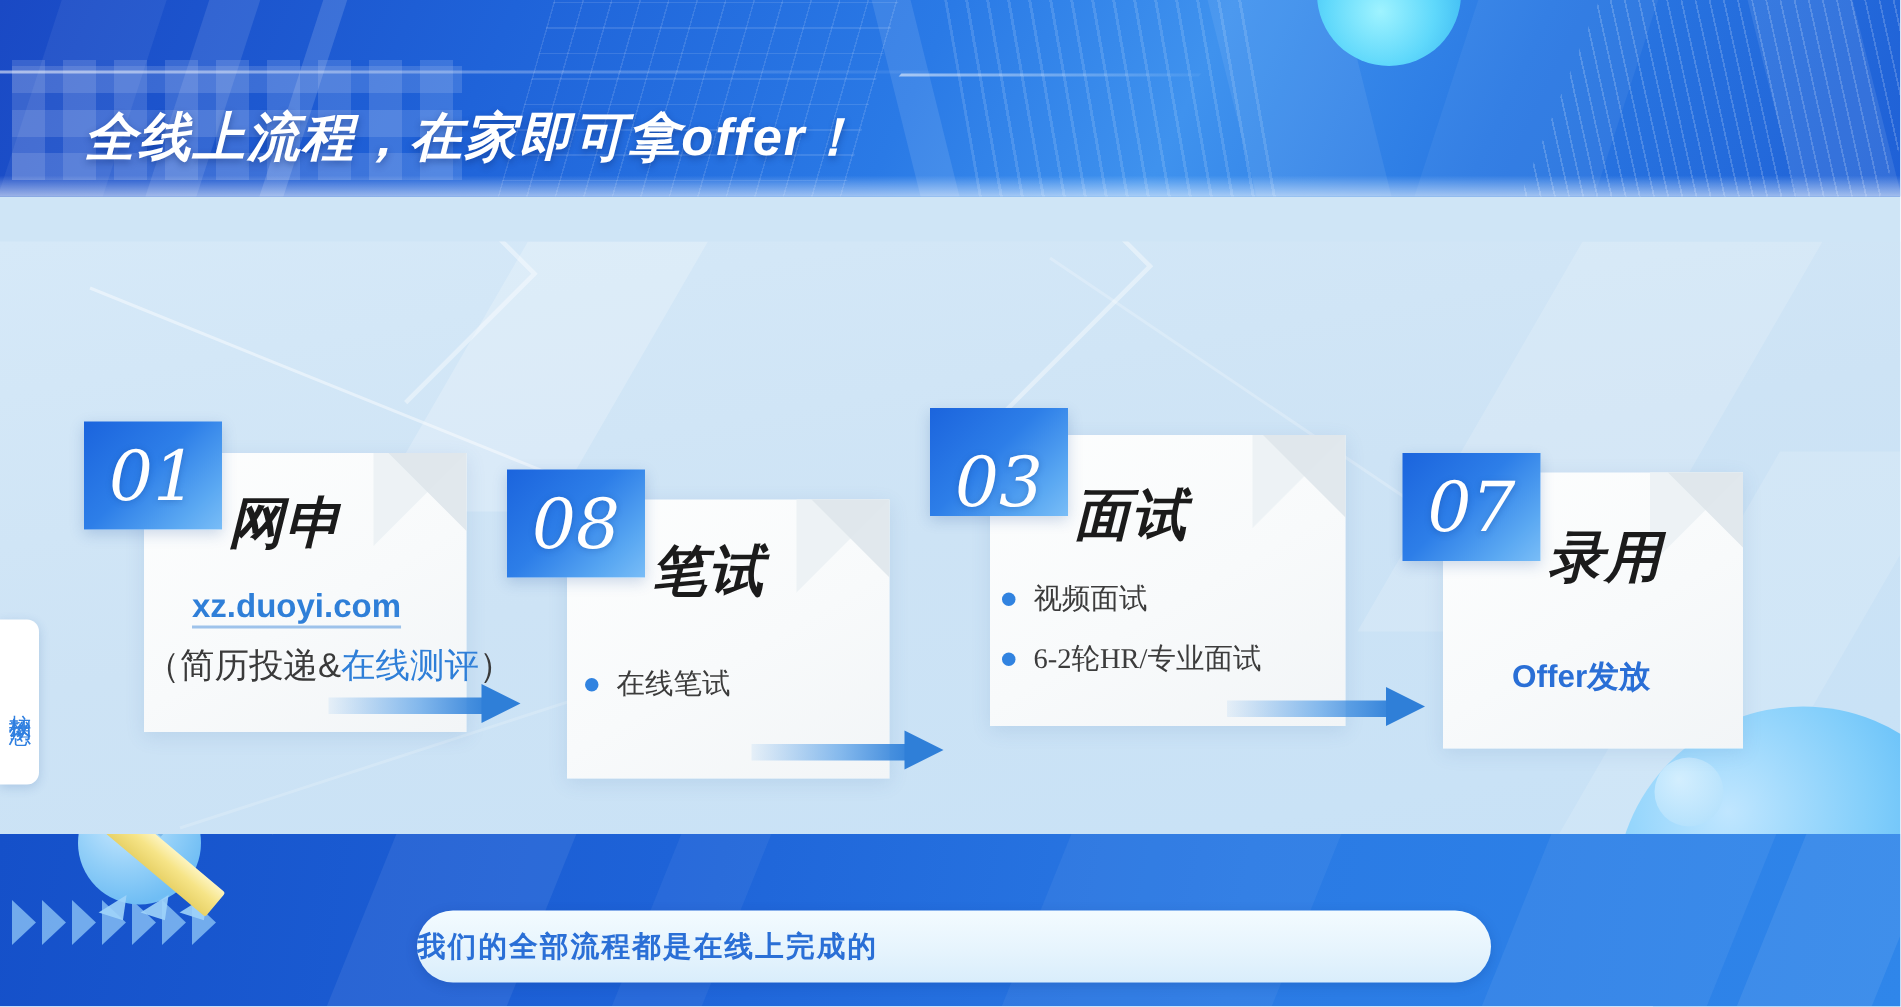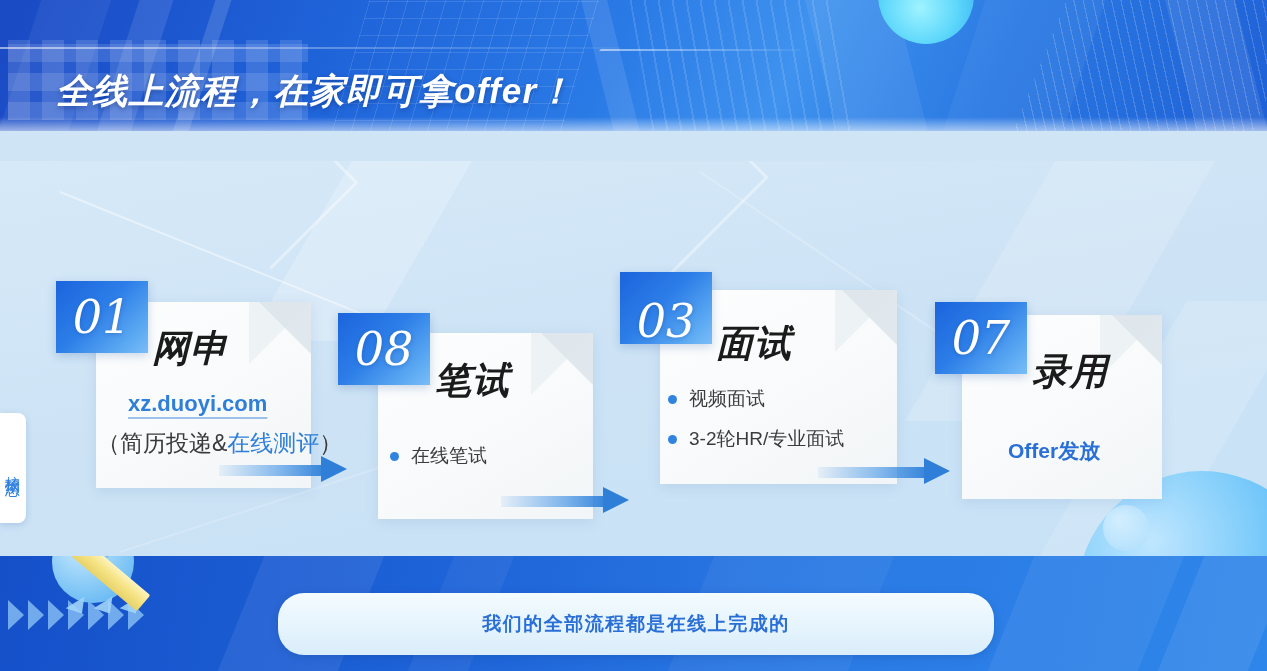--- a/index.html
+++ b/index.html
@@ -258,20 +258,21 @@
     margin: 0; padding: 0;
     list-style: none;
   }
   .bullets li {
     display: flex;
     align-items: center;
     font-size: 19px;
     color: #3c3c3c;
     margin-bottom: 14px;
     white-space: nowrap;
+    font-family: Liberation Serif, serif;
   }
   .bullets li .dot {
     width: 9px; height: 9px;
     border-radius: 50%;
     background: #3183e0;
     margin-right: 12px;
     flex: none;
   }
 
   
@@ -367,27 +368,26 @@
   .leg {
     position: absolute;
     width: 0; height: 0;
     border-top: 11px solid transparent;
     border-bottom: 11px solid transparent;
     border-left: 13px solid rgba(160,212,250,.9);
   }
   .pill {
     position: absolute;
     left: 278px; bottom: 16px;
-    width: 716px; height: 62px;
+    width: 716px; height: 48px;
     border-radius: 26px;
     background: linear-gradient(180deg, #f3fbff 0%, #e6f4fd 55%, #d9edfb 100%);
     box-shadow: 0 2px 8px rgba(10,50,130,.22);
     display: flex;
     align-items: center;
-    justify-content: center;
   }
   .pill-text {
     font-size: 19px;
     font-weight: 700;
     color: #2a6fd6;
     letter-spacing: 1.5px;
   }
 </style>
 </head>
 <body>
@@ -483,21 +483,21 @@
         <span class="badge-num">03</span>
       </div>
       <div class="step-title" style="left:716px; top:158px;">面试</div>
       <ul class="bullets" style="left:668px; top:225px;">
         <li>
           <span class="dot"></span>
           <span>视频面试</span>
         </li>
         <li>
           <span class="dot"></span>
-          <span>3-2轮HR/专业面试</span>
+          <span>6-2轮HR/专业面试</span>
         </li>
       </ul>
       <div class="arrow" style="left:818px; top:297px; width:132px;">
         <div class="tail" style="width:114px;"></div>
         <div class="head"></div>
       </div>
     </div>
 
     <div class="step">
       <div class="step-card" style="left:962px; top:154px; width:200px; height:184px;">

